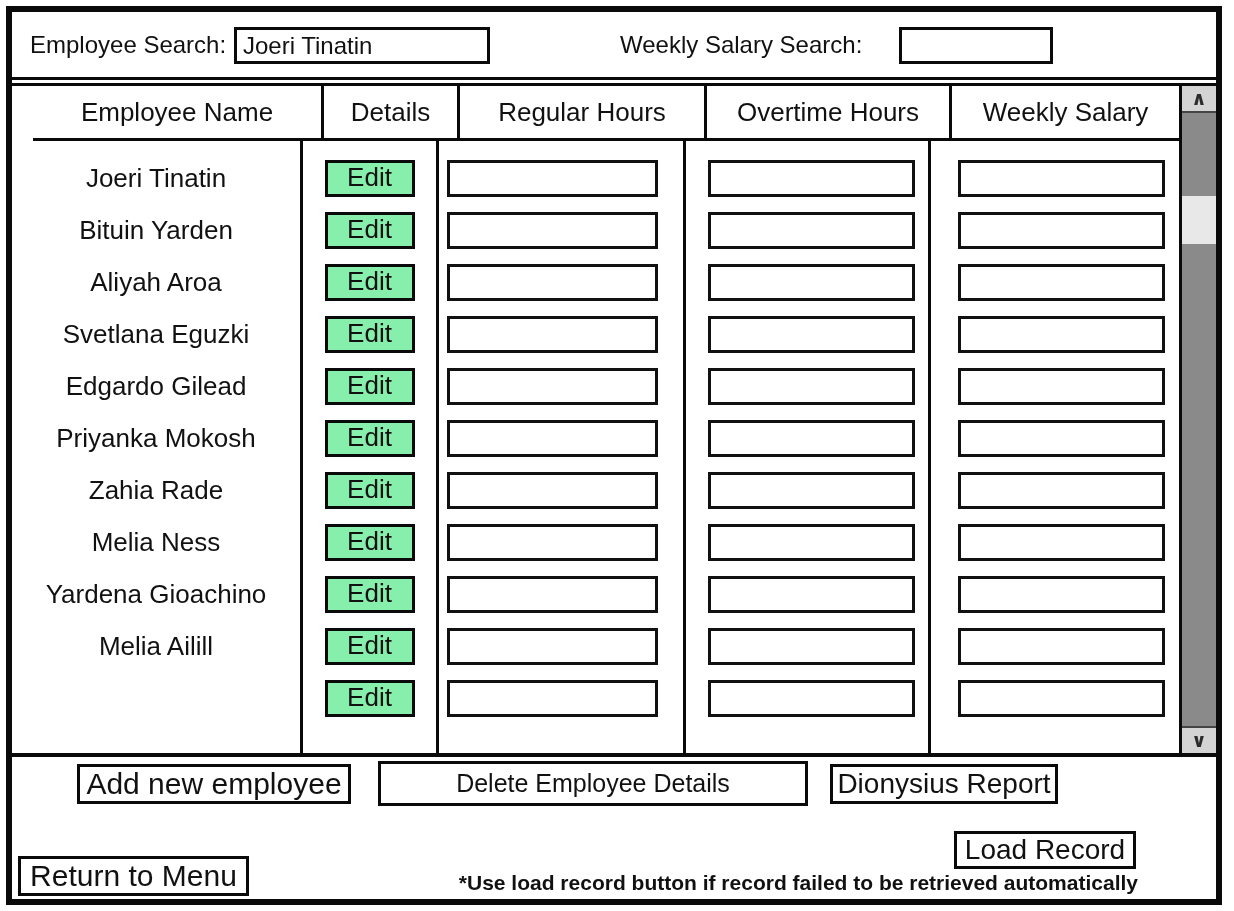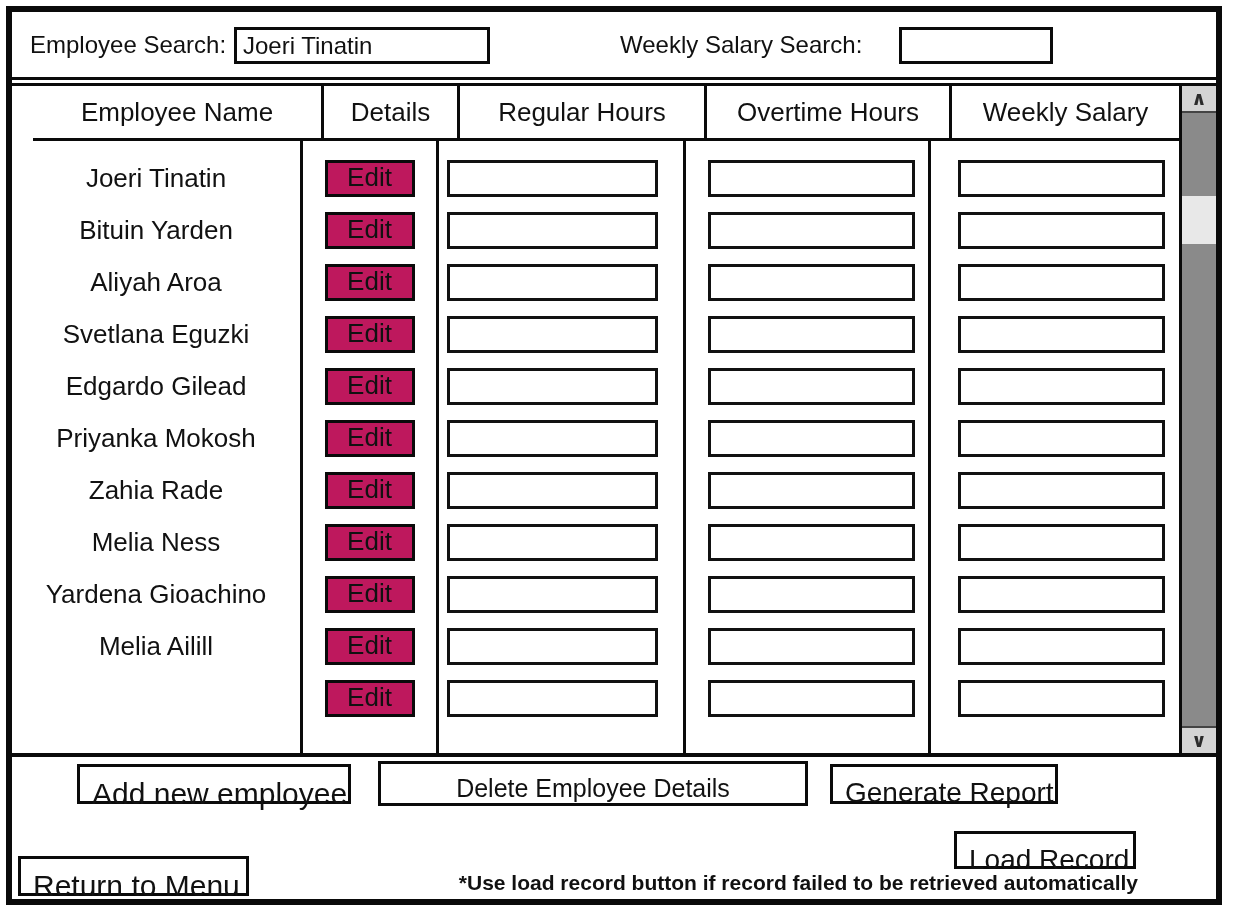--- a/index.html
+++ b/index.html
@@ -25,37 +25,37 @@
 
   .tbody{position:absolute;left:0;top:55px;right:37px;bottom:0;overflow:hidden;}
   .col{position:absolute;top:0;bottom:0;display:flex;flex-direction:column;padding-top:11px;}
   .col-name{left:0;width:291px;border-right:3px solid #0a0a0a;}
   .col-details{left:291px;width:136px;border-right:3px solid #0a0a0a;}
   .col-regular{left:427px;width:247px;border-right:3px solid #0a0a0a;}
   .col-overtime{left:674px;width:245px;border-right:3px solid #0a0a0a;}
   .col-weekly{left:919px;right:0;}
   .cell{height:52px;display:flex;align-items:center;flex:0 0 auto;}
   .name-cell{justify-content:center;font-size:26px;white-space:nowrap;}
-  .edit-btn{margin:0 auto;width:90px;height:37px;border:3.5px solid #0a0a0a;background:#be185d;font-family:inherit;font-size:26px;line-height:1;color:#111;padding:0 0 3px 0;cursor:pointer;}
+  .edit-btn{margin:0 auto;width:90px;height:37px;border:3.5px solid #0a0a0a;background:#86efac;font-family:inherit;font-size:26px;line-height:1;color:#111;padding:0 0 3px 0;cursor:pointer;}
   .row-inp{height:37px;border:3px solid #111;background:#fff;font-family:inherit;font-size:22px;padding:0 4px;color:#111;}
   .row-inp.reg{margin-left:8px;width:211px;}
   .row-inp.ovr{margin-left:22px;width:207px;}
   .row-inp.wk{margin-left:27px;width:207px;}
 
   
   .scrollbar{position:absolute;top:0;right:0;bottom:0;width:37px;border-left:3px solid #0a0a0a;background:#8a8a8a;}
   .sb-btn{position:absolute;left:0;right:0;height:27px;display:flex;align-items:center;justify-content:center;background:#d4d4d4;}
   .sb-btn.up{top:0;border-bottom:2px solid #444;}
   .sb-btn.down{bottom:0;border-top:2px solid #444;}
   .sb-glyph{font-size:19px;font-weight:bold;color:#2b2b2b;line-height:1;}
   .sb-thumb{position:absolute;left:0;right:0;top:110px;height:48px;background:#e8e8e8;}
 
   
   .bottom-area{position:relative;height:142px;}
-  .btn{position:absolute;background:#fff;border:3px solid #0a0a0a;font-family:inherit;color:#111;line-height:1;white-space:nowrap;cursor:pointer;padding:12px;}
+  .btn{position:absolute;background:#fff;border:3px solid #0a0a0a;font-family:inherit;color:#111;line-height:1;white-space:nowrap;cursor:pointer;padding:2px;}
   .btn.add{left:65px;top:7px;width:274px;height:40px;font-size:30px;}
   .btn.delete{left:366px;top:4px;width:430px;height:45px;font-size:25px;}
   .btn.report{left:818px;top:7px;width:228px;height:40px;font-size:28px;}
   .btn.load{left:942px;top:74px;width:182px;height:38px;font-size:28px;}
   .btn.return{left:6px;top:99px;width:231px;height:40px;font-size:30px;}
   .note{position:absolute;right:78px;bottom:4px;font-size:21px;font-weight:bold;white-space:nowrap;}
 </style>
 </head>
 <body>
 
@@ -239,19 +239,19 @@
       <div class="sb-thumb" style="background-color: rgb(232, 232, 232);"></div>
       <div class="sb-btn down" style="background-color: rgb(212, 212, 212);">
         <span class="sb-glyph">∨</span>
       </div>
     </div>
   </div>
 
   <div class="bottom-area">
     <button class="btn add">Add new employee</button>
     <button class="btn delete">Delete Employee Details</button>
-    <button class="btn report">Generate Report</button>
+    <button class="btn report">Dionysius Report</button>
     <button class="btn load">Load Record</button>
     <button class="btn return">Return to Menu</button>
     <div class="note">*Use load record button if record failed to be retrieved automatically</div>
   </div>
 
 </div>
 
 </body></html>

